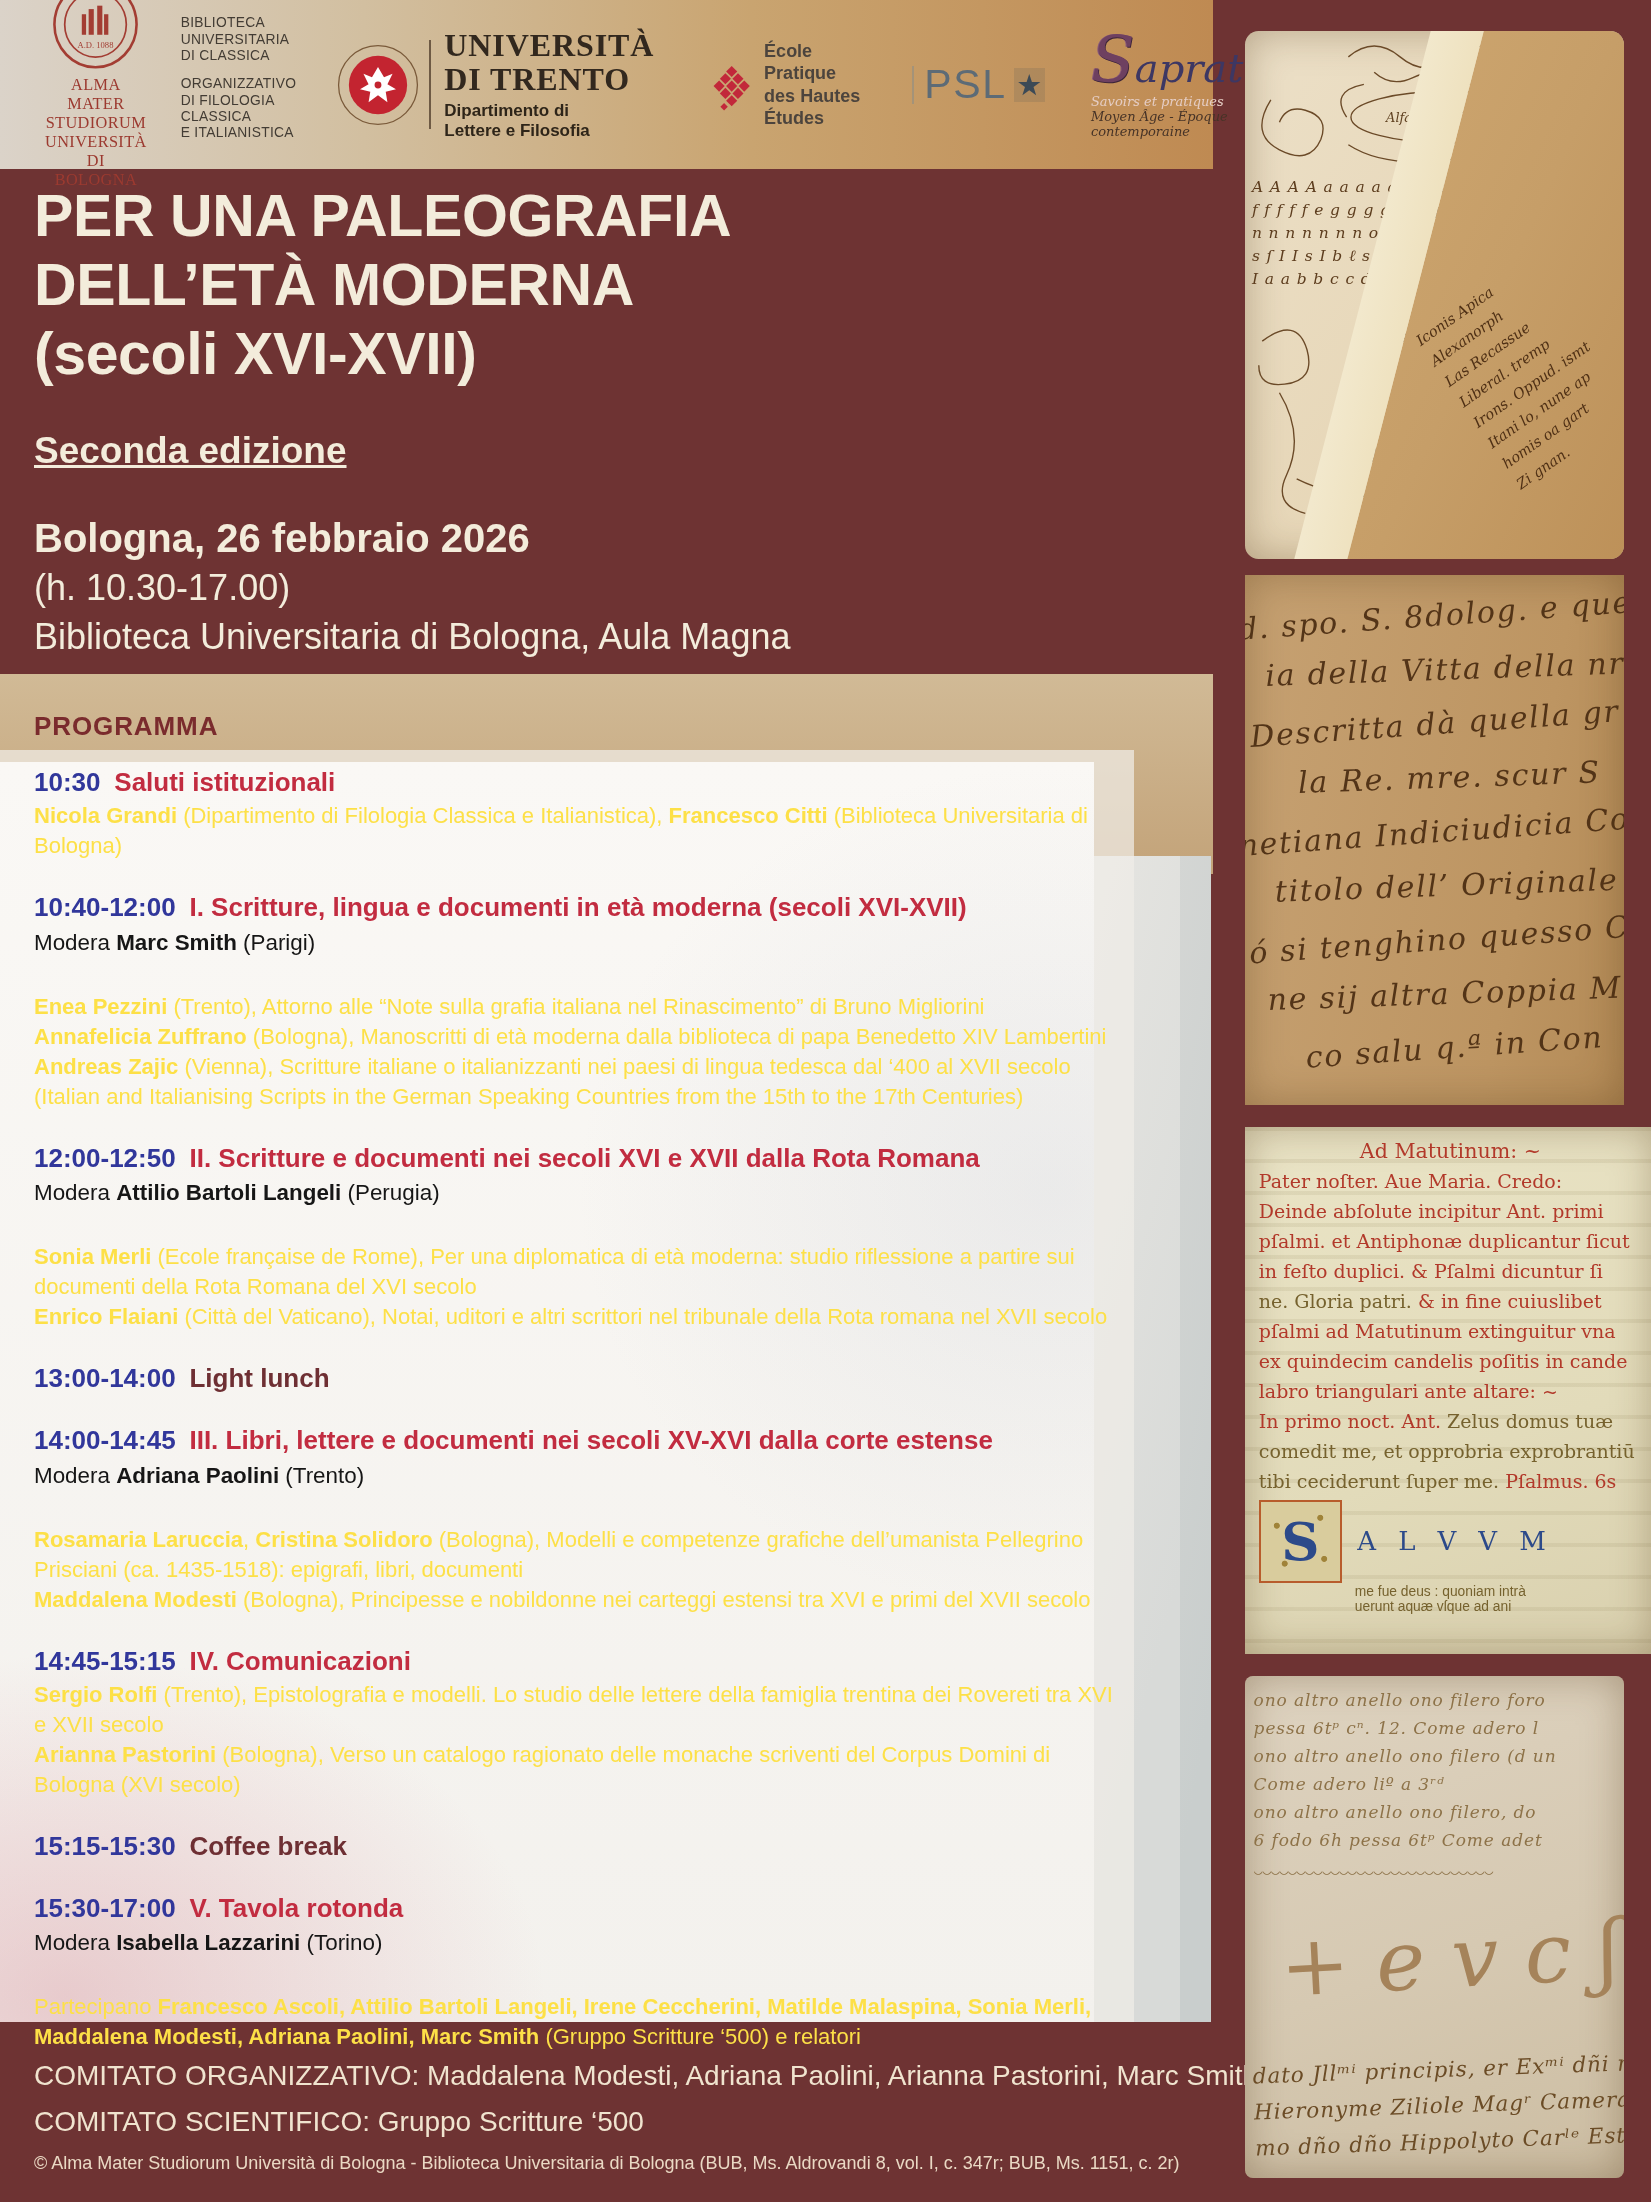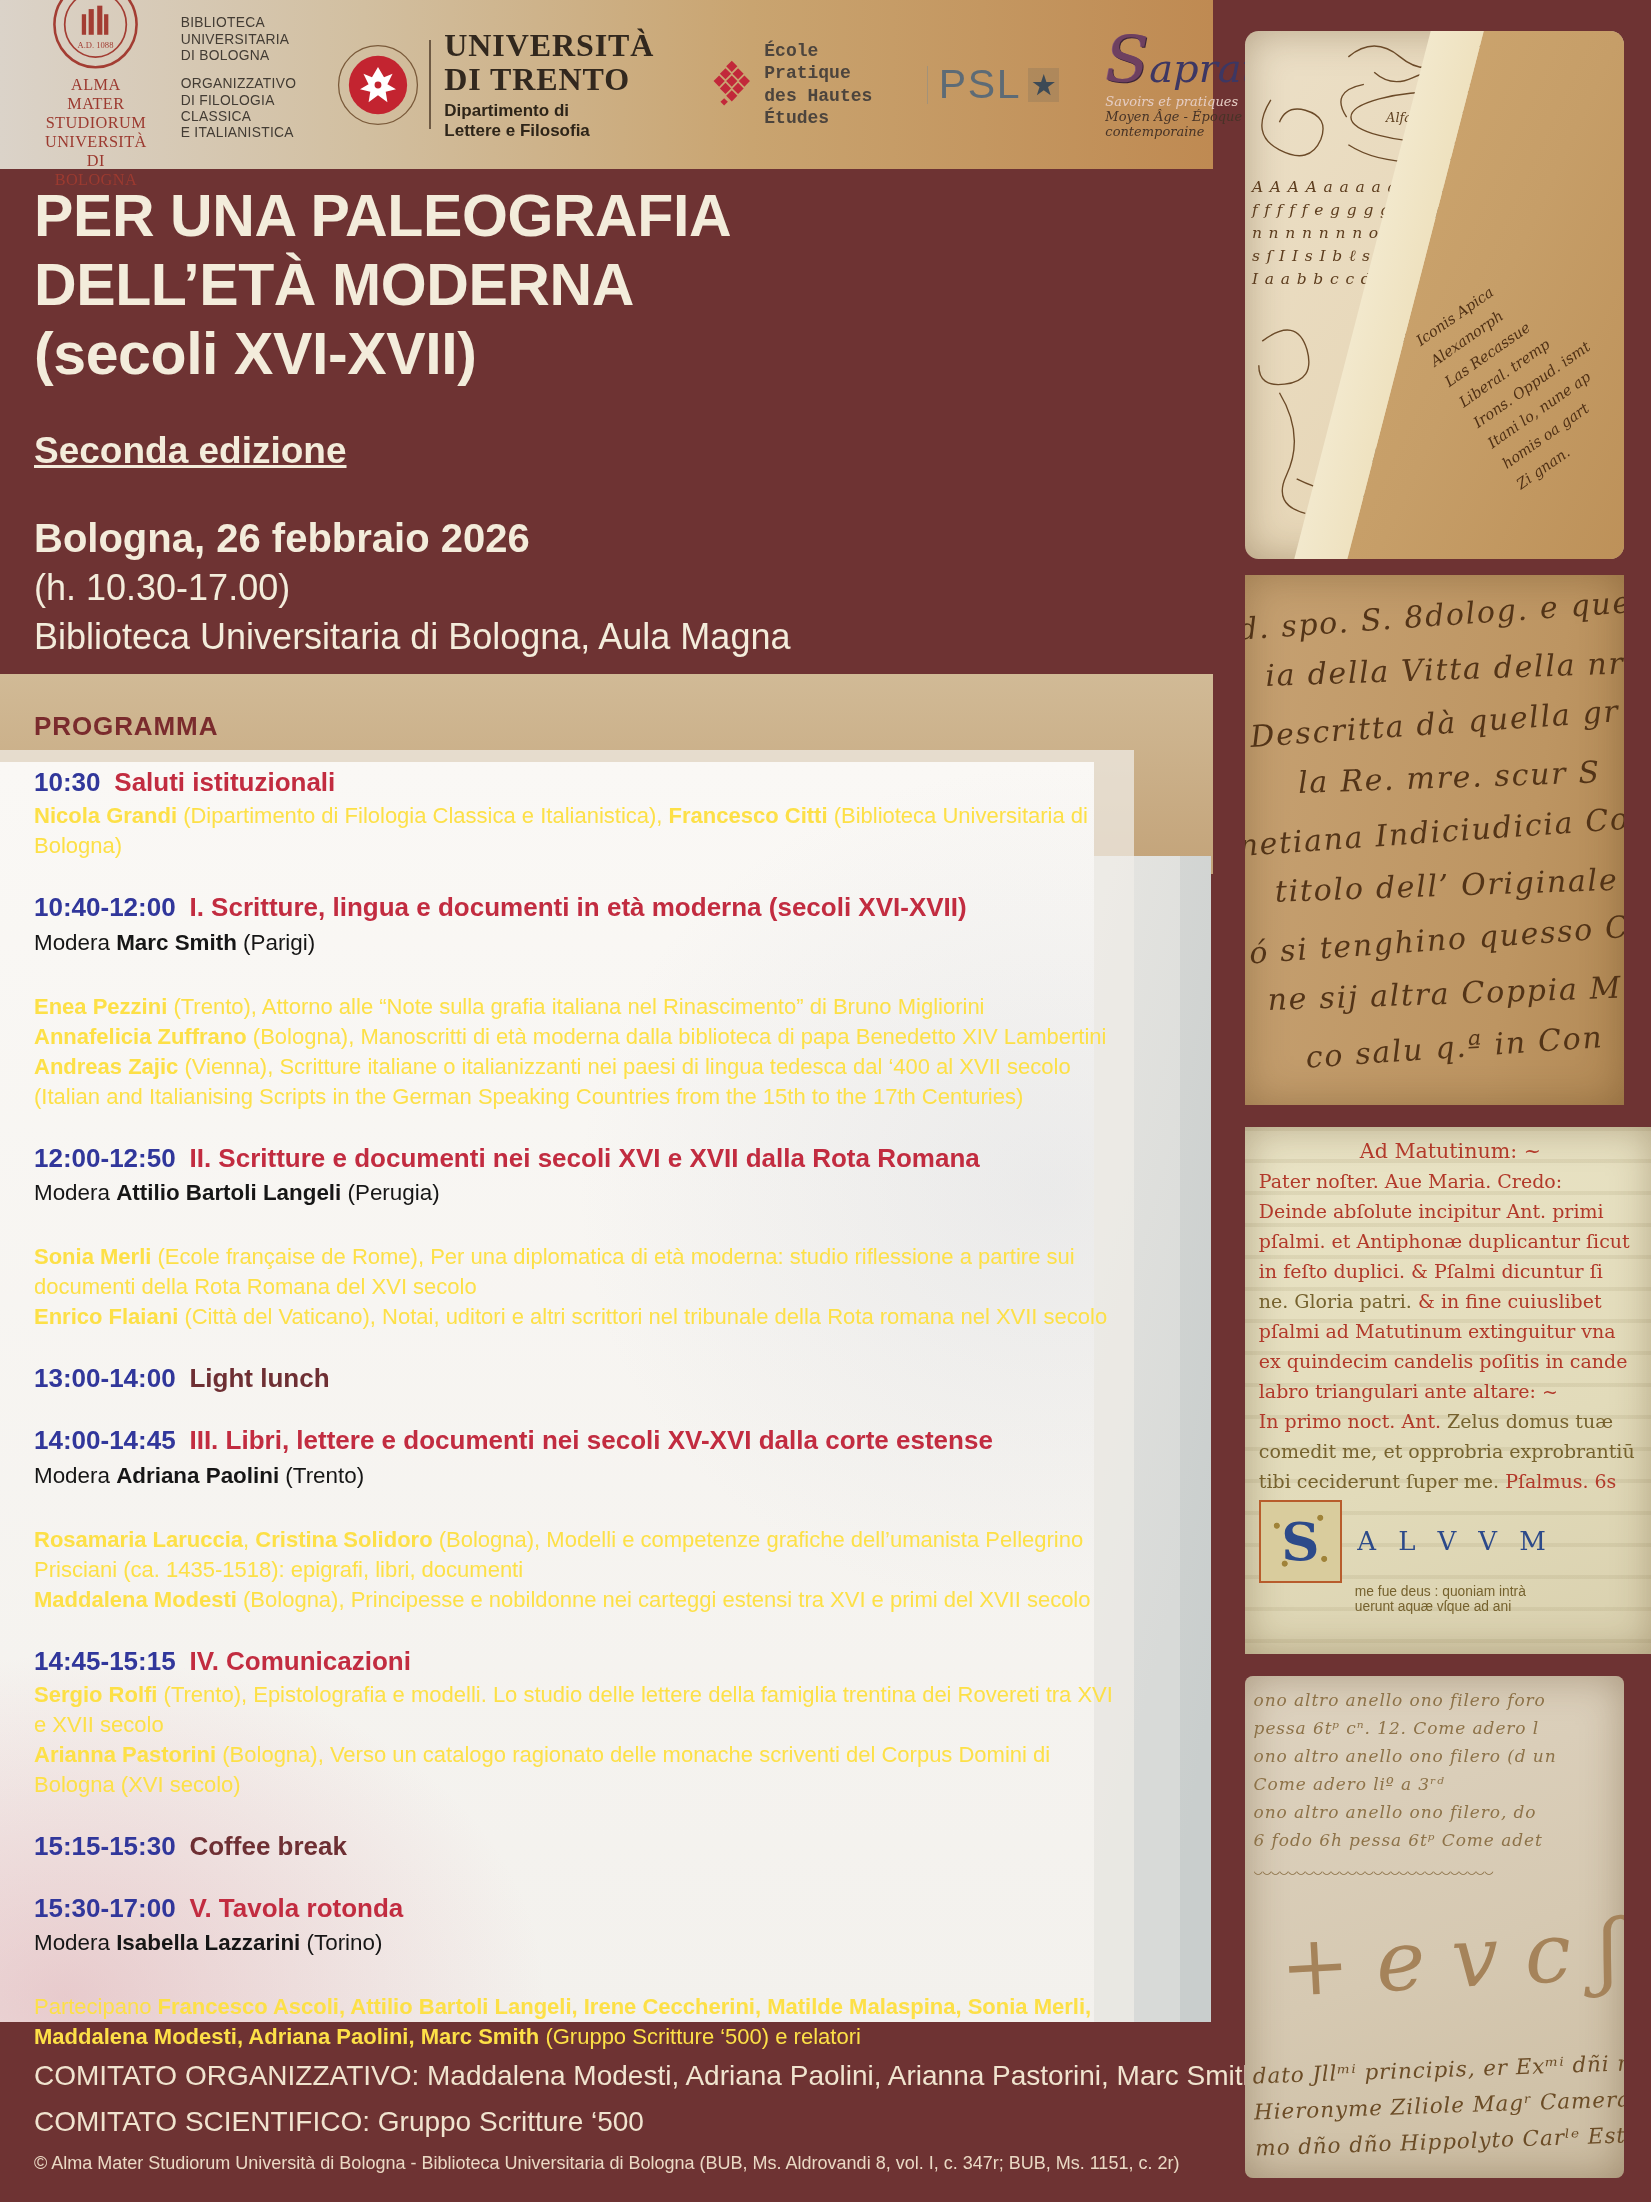--- a/index.html
+++ b/index.html
@@ -18,21 +18,21 @@
   .vdiv{width:1.7px;height:79px;background:#8f7c64;margin:0 17px;}
   .dept-text{color:#433c34;font-size:13.8px;line-height:16.3px;letter-spacing:0.3px;}
   .dept-text .grp{margin-bottom:12px;}
   
   .trento{margin-left:40px;display:flex;align-items:center;}
   .trento-seal{width:84px;height:84px;}
   .trento-div{width:1.7px;height:89px;background:#6e5a44;margin:0 13.8px 0 8.6px;}
   .trento-name{color:#32281e;font-size:32px;line-height:34px;font-weight:700;letter-spacing:0.9px;font-family:Liberation Serif, serif;}
   .trento-dept{margin-top:5.2px;color:#2e2519;font-size:17px;line-height:20px;font-weight:700;}
   
-  .ephe{margin-left:57px;display:flex;align-items:center;font-family:Liberation Mono, monospace;}
+  .ephe{margin-left:57px;display:flex;align-items:flex-end;}
   .ephe-logo{width:67px;height:79px;}
   .ephe-text{margin-left:12px;color:#4c443d;font-size:18px;line-height:22.4px;font-weight:700;}
   
   .psl{margin-left:50px;display:flex;align-items:center;color:#5d6b76;}
   .psl-bar{width:1.7px;height:38px;background:#8d8d86;margin-right:10.3px;opacity:.6;}
   .psl-word{font-size:41px;letter-spacing:1.7px;font-weight:400;}
   .psl-star{font-size:29px;color:#3c4a56;margin-left:6.9px;background:rgba(60,74,86,.14);padding:0 2.6px;}
   
   .saprat{margin-left:46px;display:flex;flex-direction:column;align-items:flex-start;}
   .saprat-top{display:flex;align-items:flex-end;}
@@ -145,21 +145,21 @@
       </svg>
       <div class="unibo-caption">
         <div>ALMA MATER STUDIORUM</div>
         <div>UNIVERSITÀ DI BOLOGNA</div>
       </div>
     </div>
     <div class="vdiv"></div>
     <div class="dept-text">
       <div class="grp" id="unibo-dept1">
           <div class="row">BIBLIOTECA UNIVERSITARIA</div>
-          <div class="row">DI BOLOGNA</div>
+          <div class="row">DI CLASSICA</div>
         </div>
       <div class="grp" id="unibo-dept2">
           <div class="row">ORGANIZZATIVO</div>
           <div class="row">DI FILOLOGIA CLASSICA</div>
           <div class="row">E ITALIANISTICA</div>
         </div>
     </div>
     <div class="logo-group trento">
       <svg class="trento-seal" viewBox="0 0 98 98">
         <circle cx="49" cy="49" r="46" fill="none" stroke="#7a5a3a" stroke-width="1.5"></circle>

